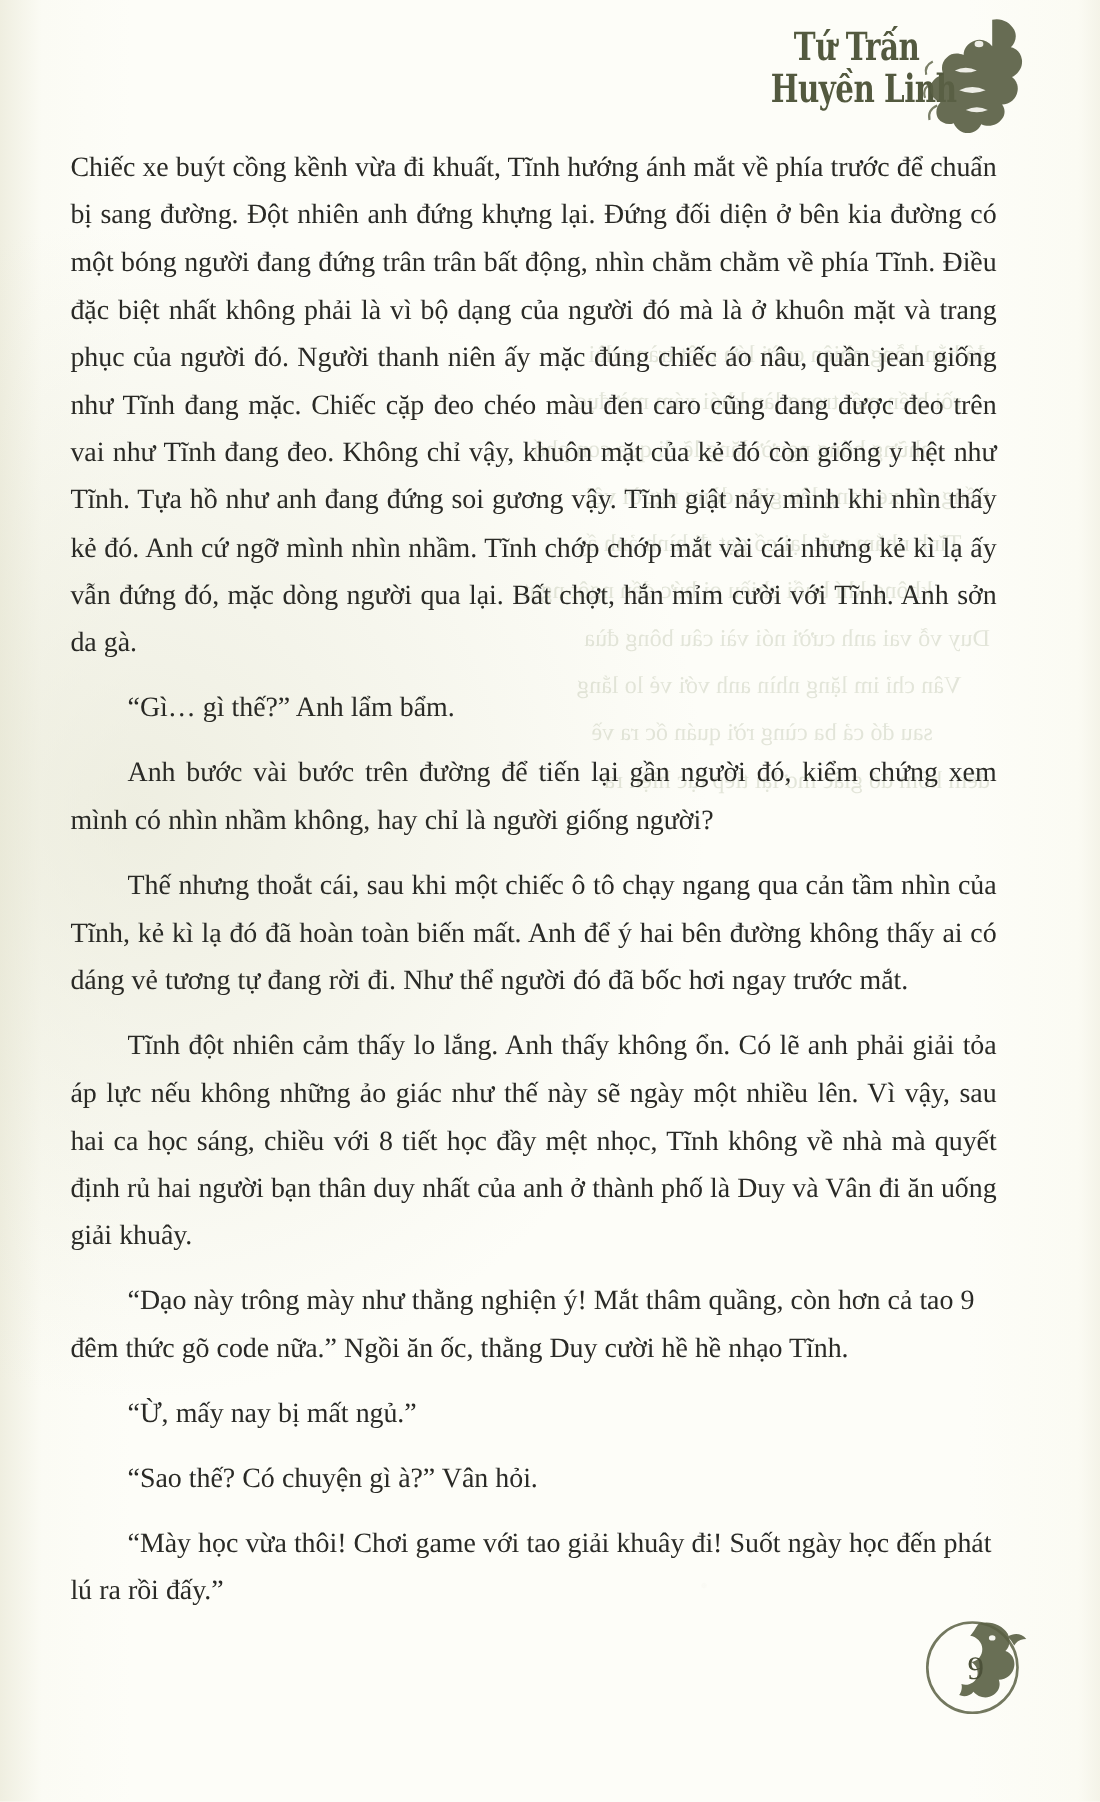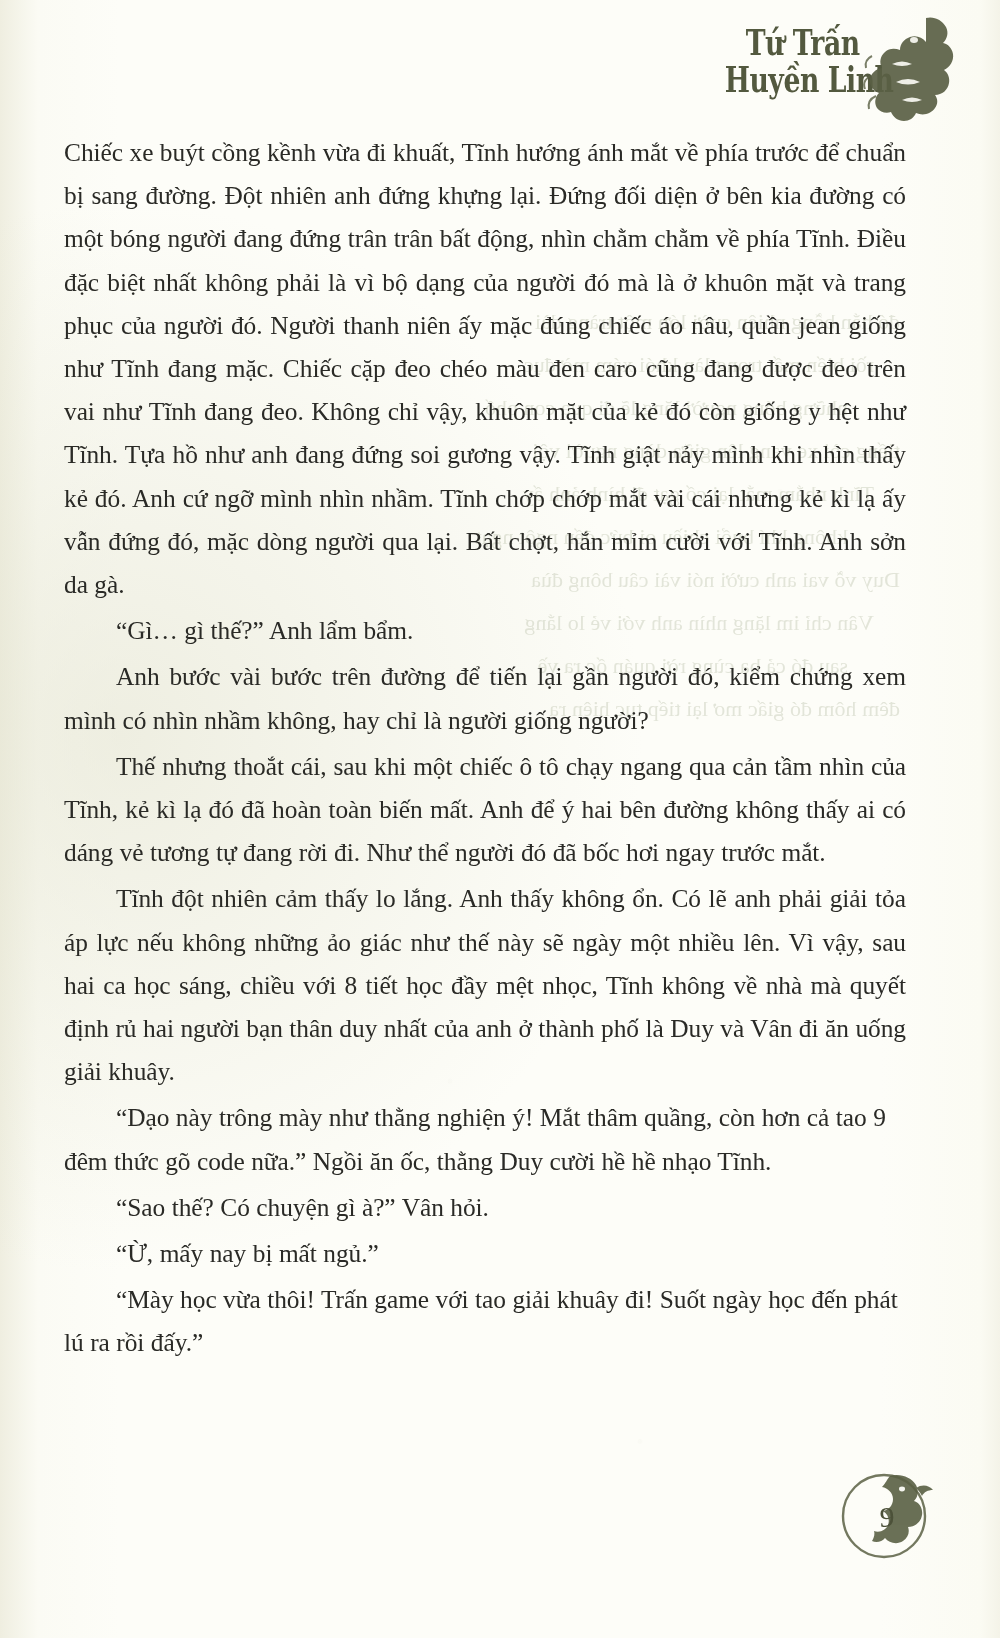--- a/index.html
+++ b/index.html
@@ -33,21 +33,21 @@
       radial-gradient(circle at 20% 12%, rgba(180,180,150,0.10) 0 2px, transparent 3px),
       radial-gradient(circle at 78% 30%, rgba(180,180,150,0.08) 0 2px, transparent 3px),
       radial-gradient(circle at 45% 66%, rgba(180,180,150,0.07) 0 2px, transparent 3px),
       radial-gradient(circle at 64% 88%, rgba(180,180,150,0.09) 0 2px, transparent 3px);
   }
 
   
   .header {
     position: absolute;
     top: 14px;
-    right: 48px;
+    right: 72px;
     width: 300px;
     height: 110px;
   }
   .header-title {
     position: absolute;
     right: 58px;
     top: 10px;
     text-align: center;
     color: #53593f;
     font-family: "DejaVu Serif", "Liberation Serif", serif;
@@ -93,21 +93,21 @@
     letter-spacing: -0.05px;
     word-spacing: 0.2px;
   }
   p.para.first {
     text-indent: 0;
   }
   p.para.dlg {
     text-align: left;
   }
   p.para + p.para {
-    margin-top: 3px;
+    margin-top: 16px;
   }
 
   
   .bleed {
     position: absolute;
     left: 70px;
     top: 300px;
     width: 830px;
     color: #b9bfa8;
     opacity: 0.38;
@@ -194,23 +194,23 @@
     </svg>
   </div>
 
   <div class="content" id="content-host">
       <p class="para first">Chiếc xe buýt cồng kềnh vừa đi khuất, Tĩnh hướng ánh mắt về phía trước để chuẩn bị sang đường. Đột nhiên anh đứng khựng lại. Đứng đối diện ở bên kia đường có một bóng người đang đứng trân trân bất động, nhìn chằm chằm về phía Tĩnh. Điều đặc biệt nhất không phải là vì bộ dạng của người đó mà là ở khuôn mặt và trang phục của người đó. Người thanh niên ấy mặc đúng chiếc áo nâu, quần jean giống như Tĩnh đang mặc. Chiếc cặp đeo chéo màu đen caro cũng đang được đeo trên vai như Tĩnh đang đeo. Không chỉ vậy, khuôn mặt của kẻ đó còn giống y hệt như Tĩnh. Tựa hồ như anh đang đứng soi gương vậy. Tĩnh giật nảy mình khi nhìn thấy kẻ đó. Anh cứ ngỡ mình nhìn nhầm. Tĩnh chớp chớp mắt vài cái nhưng kẻ kì lạ ấy vẫn đứng đó, mặc dòng người qua lại. Bất chợt, hắn mỉm cười với Tĩnh. Anh sởn da gà.</p>
       <p class="para dlg">“Gì… gì thế?” Anh lẩm bẩm.</p>
       <p class="para">Anh bước vài bước trên đường để tiến lại gần người đó, kiểm chứng xem mình có nhìn nhầm không, hay chỉ là người giống người?</p>
       <p class="para">Thế nhưng thoắt cái, sau khi một chiếc ô tô chạy ngang qua cản tầm nhìn của Tĩnh, kẻ kì lạ đó đã hoàn toàn biến mất. Anh để ý hai bên đường không thấy ai có dáng vẻ tương tự đang rời đi. Như thể người đó đã bốc hơi ngay trước mắt.</p>
       <p class="para">Tĩnh đột nhiên cảm thấy lo lắng. Anh thấy không ổn. Có lẽ anh phải giải tỏa áp lực nếu không những ảo giác như thế này sẽ ngày một nhiều lên. Vì vậy, sau hai ca học sáng, chiều với 8 tiết học đầy mệt nhọc, Tĩnh không về nhà mà quyết định rủ hai người bạn thân duy nhất của anh ở thành phố là Duy và Vân đi ăn uống giải khuây.</p>
       <p class="para dlg">“Dạo này trông mày như thằng nghiện ý! Mắt thâm quầng, còn hơn cả tao 9 đêm thức gõ code nữa.” Ngồi ăn ốc, thằng Duy cười hề hề nhạo Tĩnh.</p>
+      <p class="para dlg">“Ừ, mấy nay bị mất ngủ.”</p>
       <p class="para dlg">“Sao thế? Có chuyện gì à?” Vân hỏi.</p>
-      <p class="para dlg">“Ừ, mấy nay bị mất ngủ.”</p>
-      <p class="para dlg">“Mày học vừa thôi! Trấn game với tao giải khuây đi! Suốt ngày học đến phát lú ra rồi đấy.”</p>
+      <p class="para dlg">“Mày học vừa thôi! Chơi game với tao giải khuây đi! Suốt ngày học đến phát lú ra rồi đấy.”</p>
     </div>
 
   <div class="footer">
     <svg class="footer-ornament" viewBox="0 0 112 106">
       <circle cx="56" cy="58" r="41" fill="none" stroke="#5a6044" stroke-width="2.4" opacity="0.85"></circle>
       <g fill="#5a6044" opacity="0.9">
         <path d="M62 18 c10 -3 21 1 26 9 c3 6 2 12 -2 16 c6 2 9 8 8 14 c-1 7 -7 12 -14 12 c2 5 0 11 -5 14 c-6 4 -14 2 -18 -3 c-3 4 -9 5 -13 3 c2 -3 3 -7 2 -10 c6 2 12 -1 14 -6 c2 -5 0 -11 -5 -14 c6 -1 10 -6 10 -12 c0 -6 -5 -11 -11 -12 c4 -4 5 -8 8 -11z"></path>
         <path d="M88 30 c6 -4 13 -3 17 2 c-5 0 -9 2 -11 6 c-2 -4 -4 -6 -6 -8z"></path>
       </g>
       <g fill="#fdfdf8" opacity="0.95">

